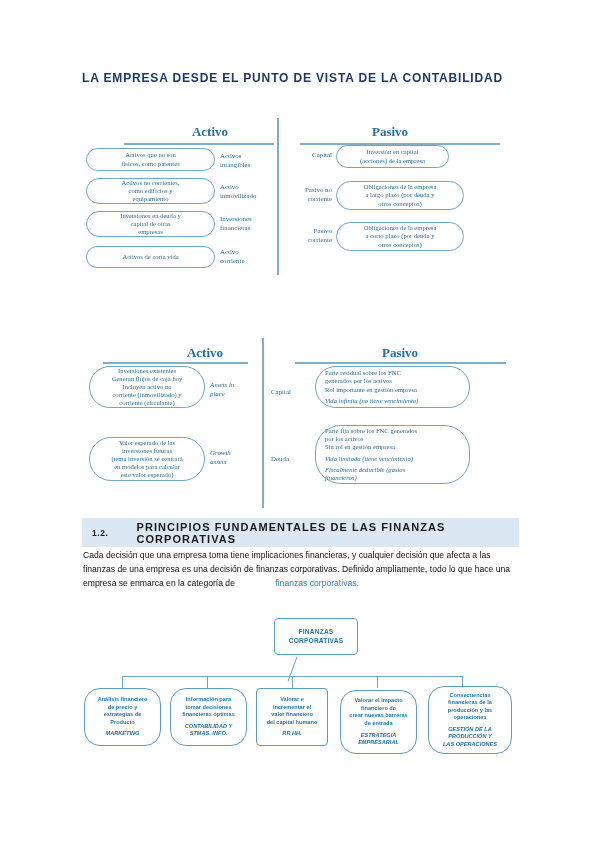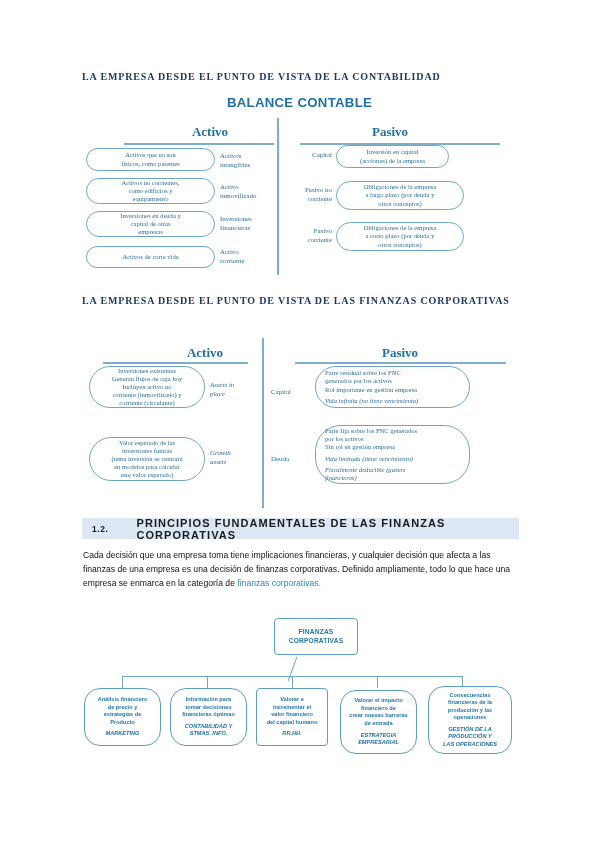--- a/index.html
+++ b/index.html
@@ -17,26 +17,25 @@
   }
   .page {
     position: absolute;
     inset: 0;
     background: #ffffff;
   }
 
   
   .kicker {
     position: absolute;
-    font-size: 10px;
+    font-size: 12px;
     font-weight: bold;
     letter-spacing: 0.85px;
     color: #1f3864;
     white-space: nowrap;
-    font-family: Liberation Serif, serif;
   }
   .diagram-title {
     position: absolute;
     font-size: 13.2px;
     font-weight: bold;
     letter-spacing: 0.3px;
     color: #1f6fa8;
     text-align: center;
     white-space: nowrap;
   }
@@ -114,21 +113,21 @@
   }
 
   
   .para {
     position: absolute;
     font-size: 8.6px;
     line-height: 1.65;
     color: #111111;
     text-align: left;
   }
-  .para .hl { color: #2e86c1; }
+  .para .hl { color: #2e86c1; margin-left: 38px; }
 
   
   .orgbox {
     position: absolute;
     box-sizing: border-box;
     border: 1.2px solid #5c9ec4;
     background: #ffffff;
     display: flex;
     flex-direction: column;
     align-items: center;
@@ -165,21 +164,20 @@
     transform-origin: left center;
   }
 </style>
 </head>
 <body>
 
 <div class="page">
 
   <div class="kicker" style="left:82px; top:71px;">LA EMPRESA DESDE EL PUNTO DE VISTA DE LA CONTABILIDAD</div>
 
-  <div class="diagram-title" style="left:0; top:95px; width:599px;">BALANCE CONTABLE</div>
 
   <div class="col-head" style="left:140px; top:124px; width:140px;">Activo</div>
   <div class="col-head" style="left:320px; top:124px; width:140px;">Pasivo</div>
 
   <div class="rule" style="left:124px; top:143px; width:150px;"></div>
   <div class="rule" style="left:300px; top:143px; width:200px;"></div>
   <div class="vrule" style="left:277px; top:118px; height:157px;"></div>
 
   <div class="cap" style="left:86px; top:148px; width:129px; height:23px;">
     <span style="white-space:pre-line;">Activos que no son
@@ -225,21 +223,20 @@
   </div>
 
   <div class="side-label right" style="left:284px; top:227px; width:48px; white-space:pre-line;">Pasivo
 corriente</div>
   <div class="cap" style="left:336px; top:222px; width:128px; height:29px;">
     <span style="white-space:pre-line;">Obligaciones de la empresa
 a corto plazo (por deuda y
 otros conceptos)</span>
   </div>
 
-  <div class="kicker" style="left:82px; top:295px;">LA EMPRESA DESDE EL PUNTO DE VISTA DE LAS FINANZAS CORPORATIVAS</div>
 
 
   <div class="col-head" style="left:145px; top:345px; width:120px;">Activo</div>
   <div class="col-head" style="left:340px; top:345px; width:120px;">Pasivo</div>
 
   <div class="rule" style="left:103px; top:362px; width:145px;"></div>
   <div class="rule" style="left:295px; top:362px; width:211px;"></div>
   <div class="vrule" style="left:262px; top:338px; height:170px;"></div>
 
   <div class="cap cap-soft" style="left:89px; top:366px; width:116px; height:42px; flex-direction:column;">
@@ -273,21 +270,21 @@
   <div class="side-label" style="left:271px; top:455px; width:40px;">Deuda</div>
   <div class="cap cap-soft" style="left:315px; top:425px; width:155px; height:59px; flex-direction:column; align-items:flex-start; text-align:left; padding-left:9px;">
     <span>Parte fija sobre los FNC generados</span>
     <span>por los activos</span>
     <span>Sin rol en gestión empresa</span>
     <span class="it" style="margin-top:3px;">Vida limitada (tiene vencimiento)</span>
     <span class="it" style="margin-top:3px;">Fiscalmente deducible (gastos</span>
     <span class="it">financieros)</span>
   </div>
 
-  <div class="sec-band" style="left:82px; top:518px; width:437px; height:21px;">
+  <div class="sec-band" style="left:82px; top:518px; width:437px; height:29px;">
     <span class="sec-num">1.2.</span>
     <span class="sec-title">PRINCIPIOS FUNDAMENTALES DE LAS FINANZAS CORPORATIVAS</span>
   </div>
 
   <div class="para" style="left:83px; top:548px; width:437px;"><span>Cada decisión que una empresa toma tiene implicaciones financieras, y cualquier decisión que afecta a las finanzas de una empresa es una decisión de finanzas corporativas. Definido ampliamente, todo lo que hace una empresa se enmarca en la categoría de </span><span class="hl">finanzas corporativas.</span></div>
 
   <div class="orgbox rect" style="left:274px; top:618px; width:84px; height:37px;">
     <span class="root-l">FINANZAS</span>
     <span class="root-l">CORPORATIVAS</span>
   </div>

